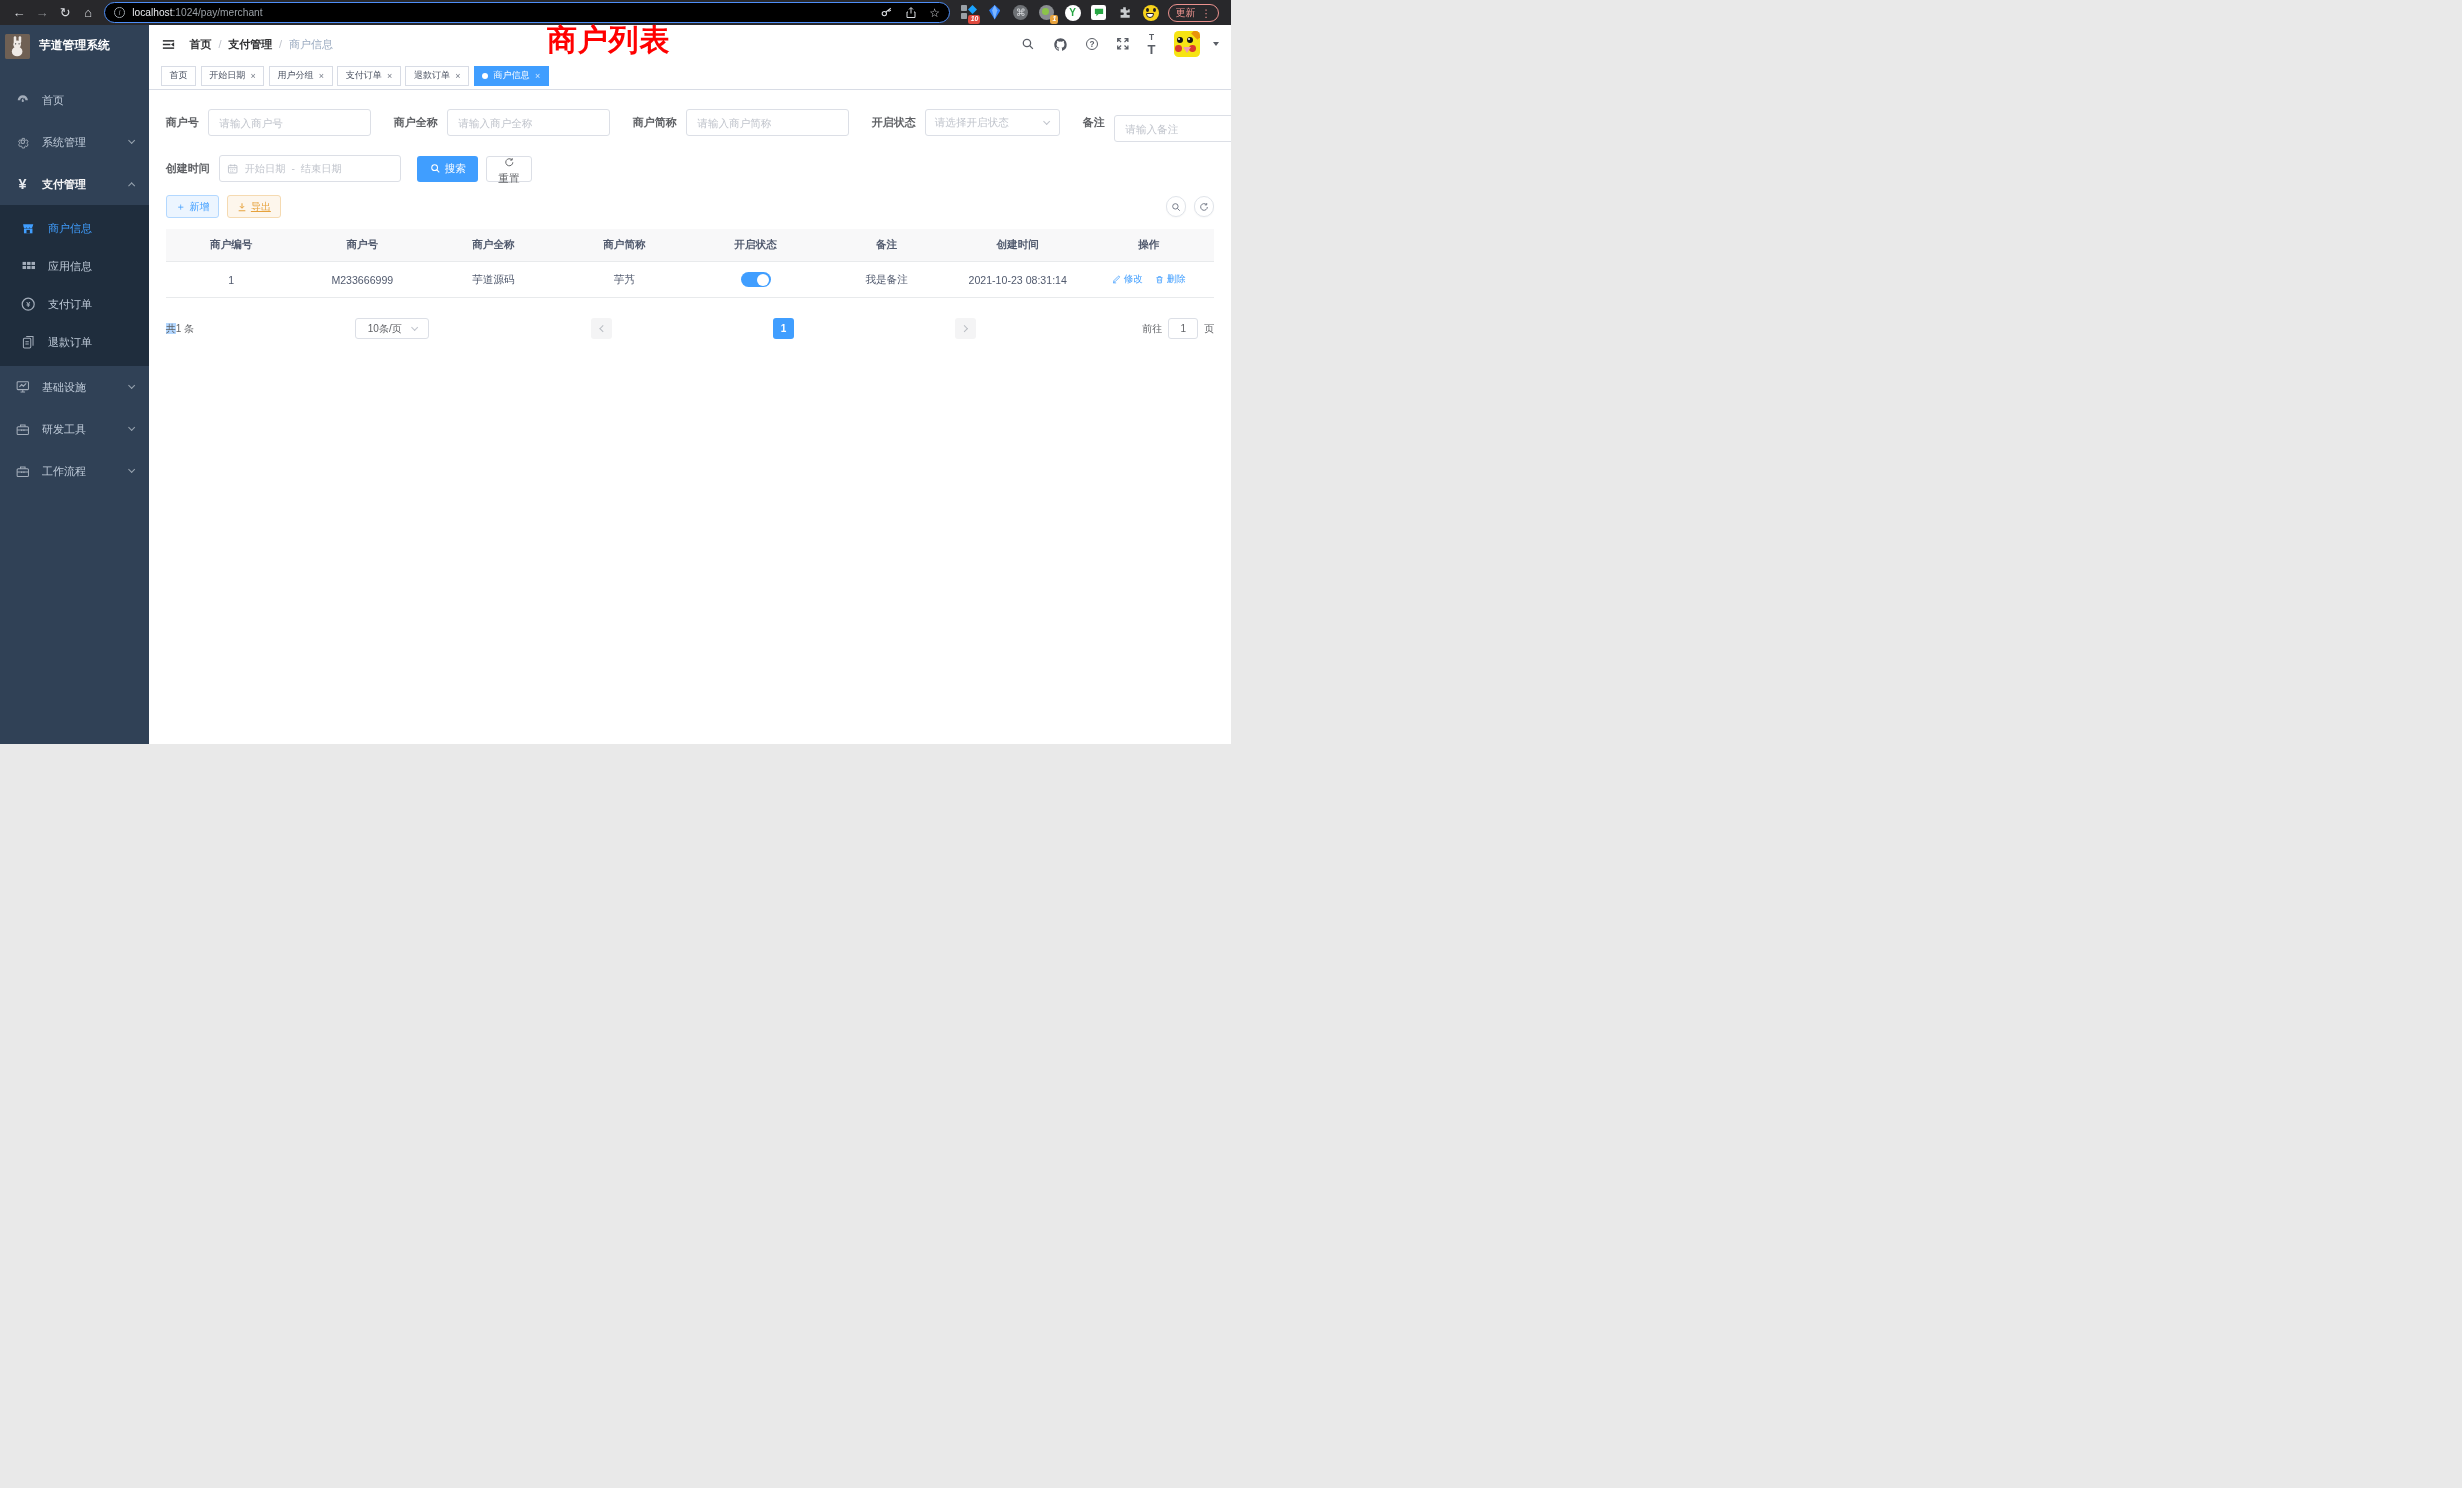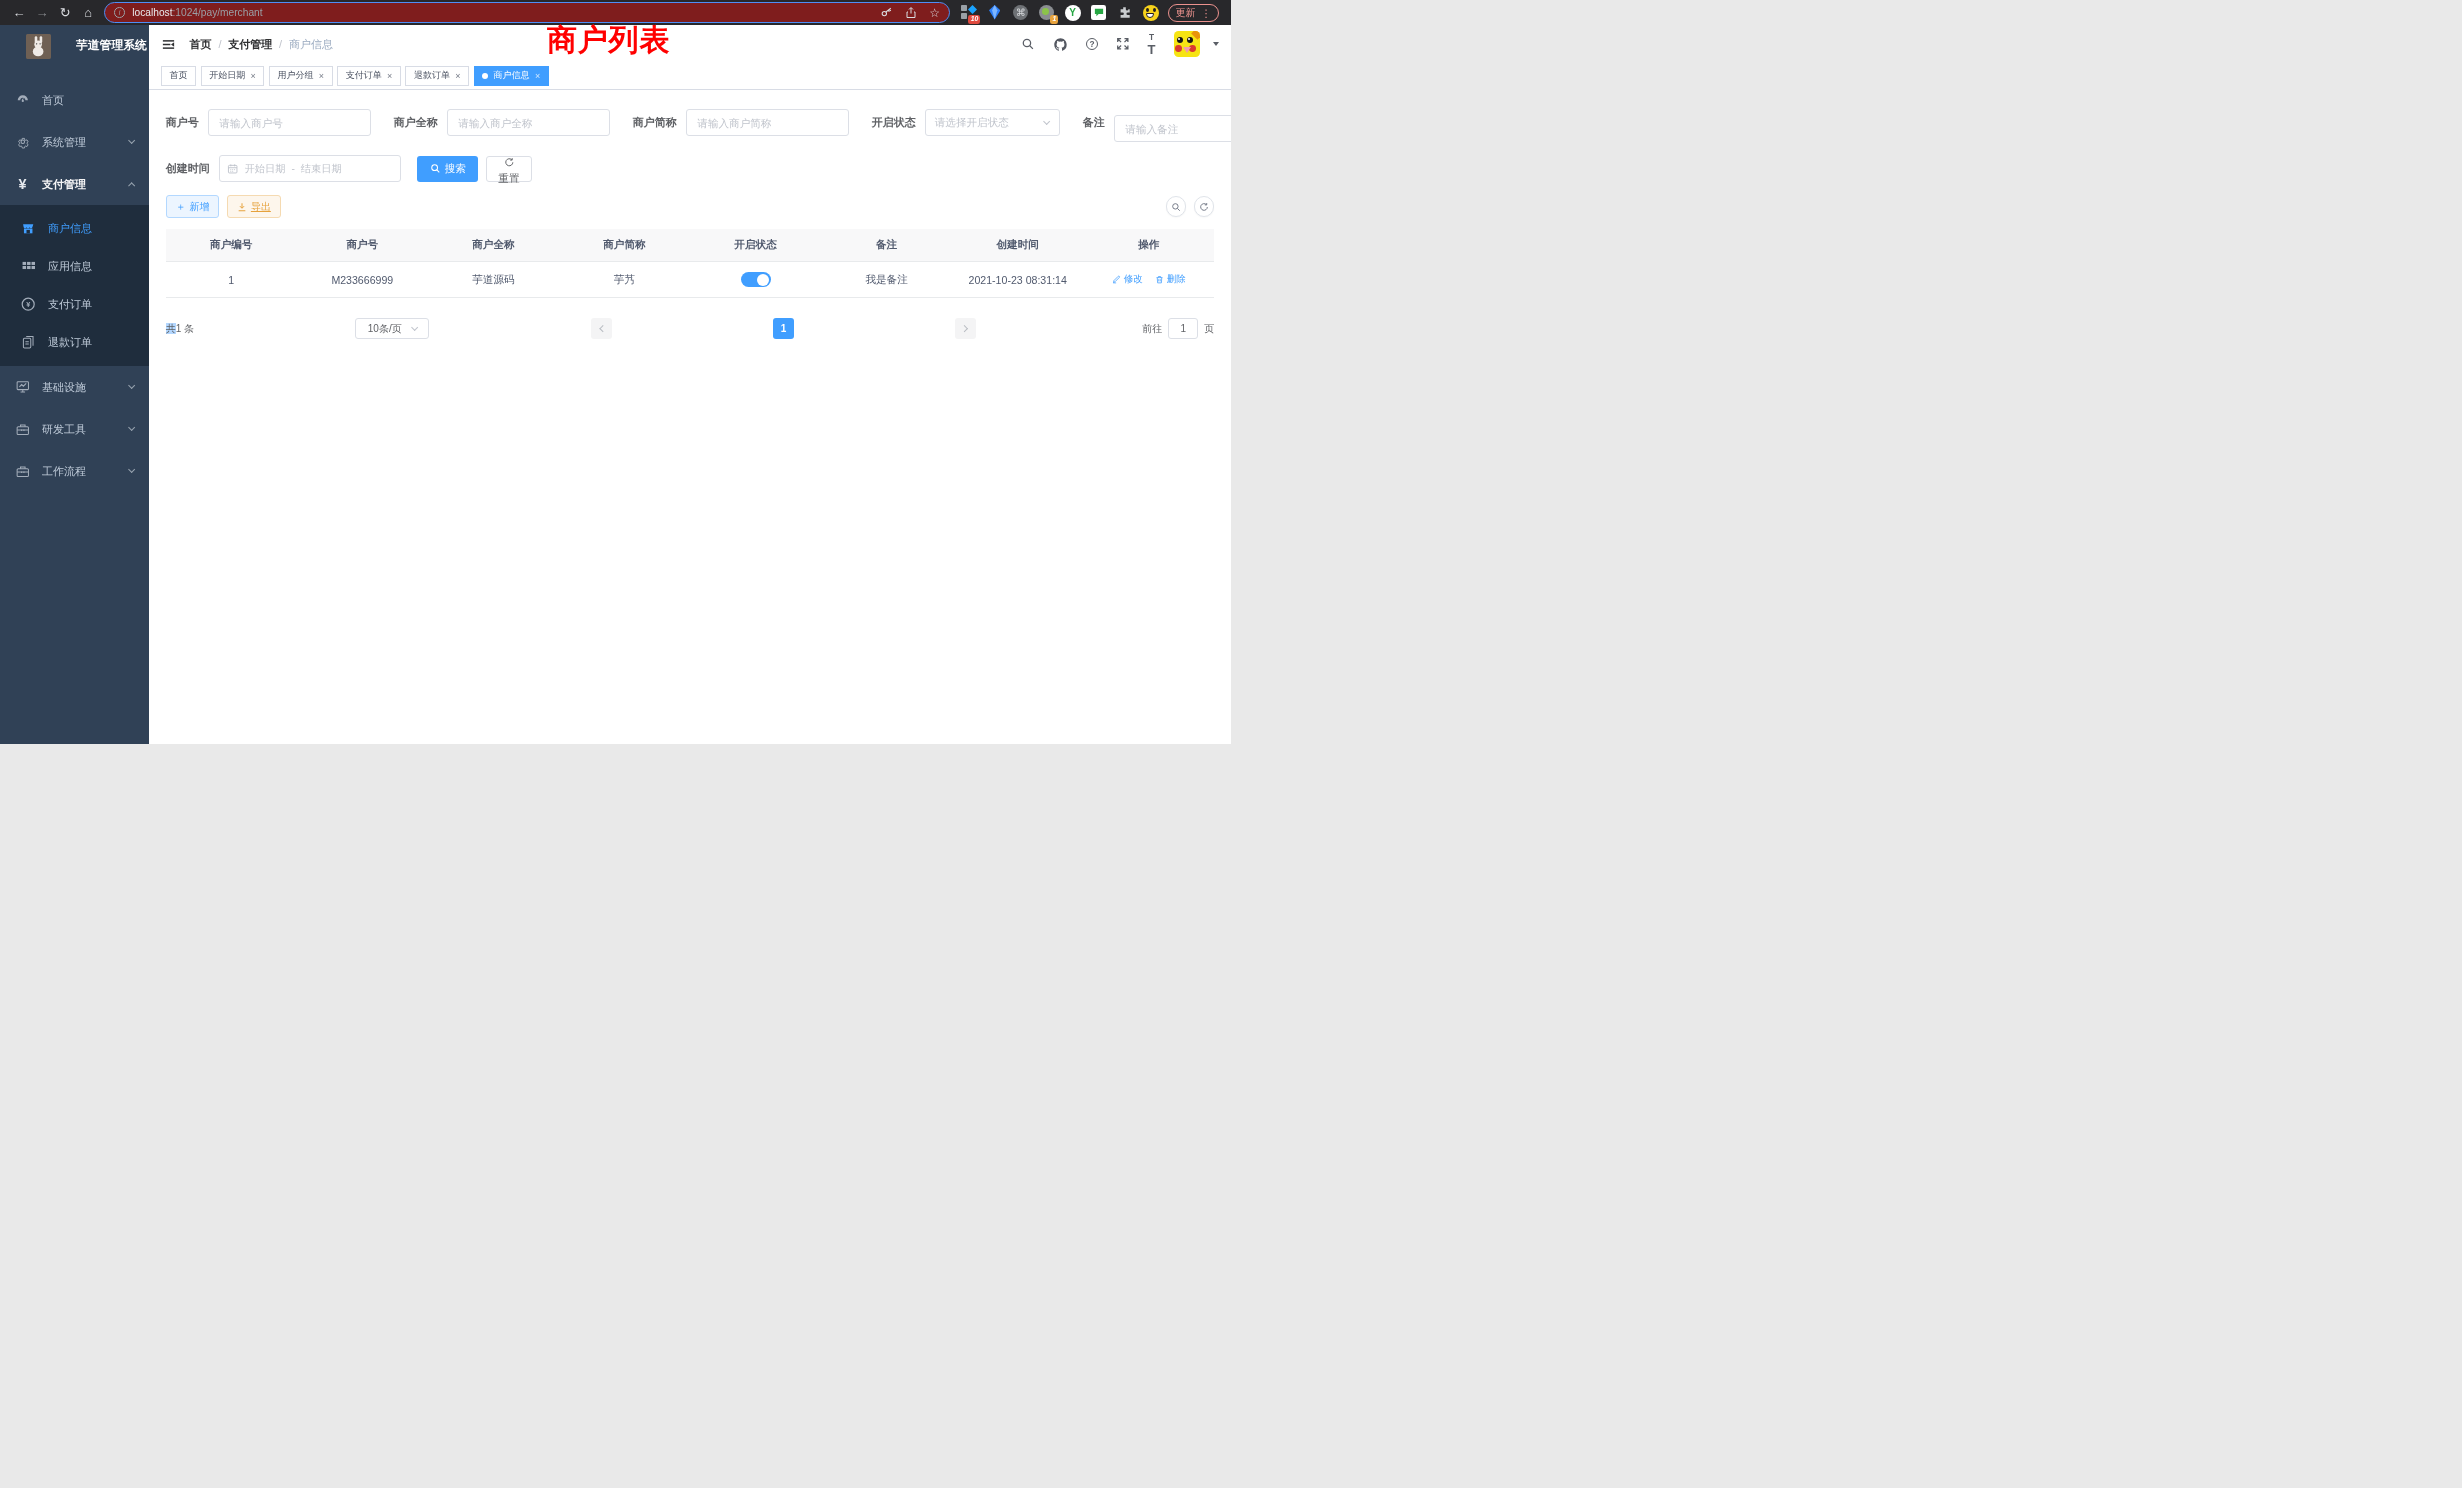--- a/index.html
+++ b/index.html
@@ -3,21 +3,21 @@
 <meta charset="utf-8">
 <style>
   * { margin:0; padding:0; box-sizing:border-box; }
   body { font-family:"Liberation Sans",sans-serif; background:#e9e9e9; }
   .page { width:1231px; height:744px; position:relative; overflow:hidden; background:#fff; font-family:"Liberation Sans",sans-serif; }
 
   
   .browser-bar { height:25px; background:#28282b; display:flex; align-items:center; padding:0 7.6px; }
   .nav-ic { color:#dadce0; font-size:13px; width:23px; text-align:center; cursor:pointer; flex:none; }
   .nav-ic.dim { color:#85888c; }
-  .url-bar { width:846px; height:20.5px; margin-left:4.5px; background:#7f1d1d; border:1.5px solid #4e8ef7; border-radius:11.4px; display:flex; align-items:center; padding:0 9px; flex:none; }
+  .url-bar { width:846px; height:20.5px; margin-left:4.5px; background:#000000; border:1.5px solid #4e8ef7; border-radius:11.4px; display:flex; align-items:center; padding:0 9px; flex:none; }
   .info-circ { width:10.6px; height:10.6px; border:1px solid #9aa0a6; border-radius:50%; color:#9aa0a6; font-size:6.8px; display:grid; place-items:center; font-style:italic; flex:none; }
   .url-text { margin-left:7.6px; font-size:10.2px; color:#e8eaed; white-space:nowrap; }
   .url-text .dim { color:#9aa0a6; }
   .url-right { margin-left:auto; display:flex; align-items:center; gap:12px; color:#dadce0; }
   .url-right svg { display:block; }
   .star-g { font-size:12px; line-height:1; }
   .ext-row { display:flex; align-items:center; gap:10px; margin-left:10.6px; }
   .ext { width:16px; height:16px; position:relative; display:grid; place-items:center; cursor:pointer; flex:none; }
   .badge { position:absolute; right:-3.8px; bottom:-3px; background:#e04a3f; color:#fff; font-size:6.8px; border-radius:2.3px; padding:0.8px 2.3px; line-height:1; font-weight:700; }
   .badge.orange { background:#e8a33d; }
@@ -30,21 +30,21 @@
   .emoji-face { width:16px; height:16px; border-radius:50%; background:#f7d21b; position:relative; }
   .emoji-face i { position:absolute; width:3px; height:3.8px; border-radius:50%; background:#231f20; top:3.8px; }
   .emoji-face i.l { left:3px; } .emoji-face i.r { right:3px; }
   .emoji-face b { position:absolute; left:3.8px; bottom:2.3px; width:7.6px; height:5.3px; border-radius:0 0 6px 6px; background:#fff; border:0.8px solid #231f20; }
   .update-pill { margin-left:9px; height:18px; border:1.1px solid #ec928e; color:#ec928e; border-radius:10px; display:flex; align-items:center; gap:5.3px; padding:0 6.8px; font-size:10px; cursor:pointer; flex:none; }
   .update-pill .dots { letter-spacing:0; font-size:10.6px; }
 
   
   .app { display:flex; height:719px; }
   .sidebar { width:149px; flex:none; background:#304156; color:#bfcbd9; overflow:hidden; }
-  .logo-row { height:42px; display:flex; align-items:center; gap:25px; padding:0 26px; cursor:pointer; }
+  .logo-row { height:42px; display:flex; align-items:center; gap:9px; padding:0 5px; cursor:pointer; }
   .logo-img { width:25px; height:25px; border-radius:2.3px; background:#6f6054; flex:none; }
   .logo-title { color:#fff; font-size:11.8px; font-weight:700; white-space:nowrap; }
   .menu { margin-top:12px; }
   .menu-item { height:42px; display:flex; align-items:center; padding:0 15px; font-size:11px; gap:12px; cursor:pointer; }
   .mi-icon { width:15px; text-align:center; color:#a3adba; font-size:13px; flex:none; display:grid; place-items:center; }
   .mi-icon svg { display:block; }
   .chev { margin-left:auto; width:5.3px; height:5.3px; border-right:1.1px solid #97a3af; border-bottom:1.1px solid #97a3af; transform:rotate(45deg); margin-top:-2.3px; }
   .chev.up { transform:rotate(-135deg); margin-top:3px; }
   .submenu { background:#1f2d3d; padding:4.5px 0; }
   .submenu .menu-item { height:38px; padding-left:21px; font-size:11px; }

